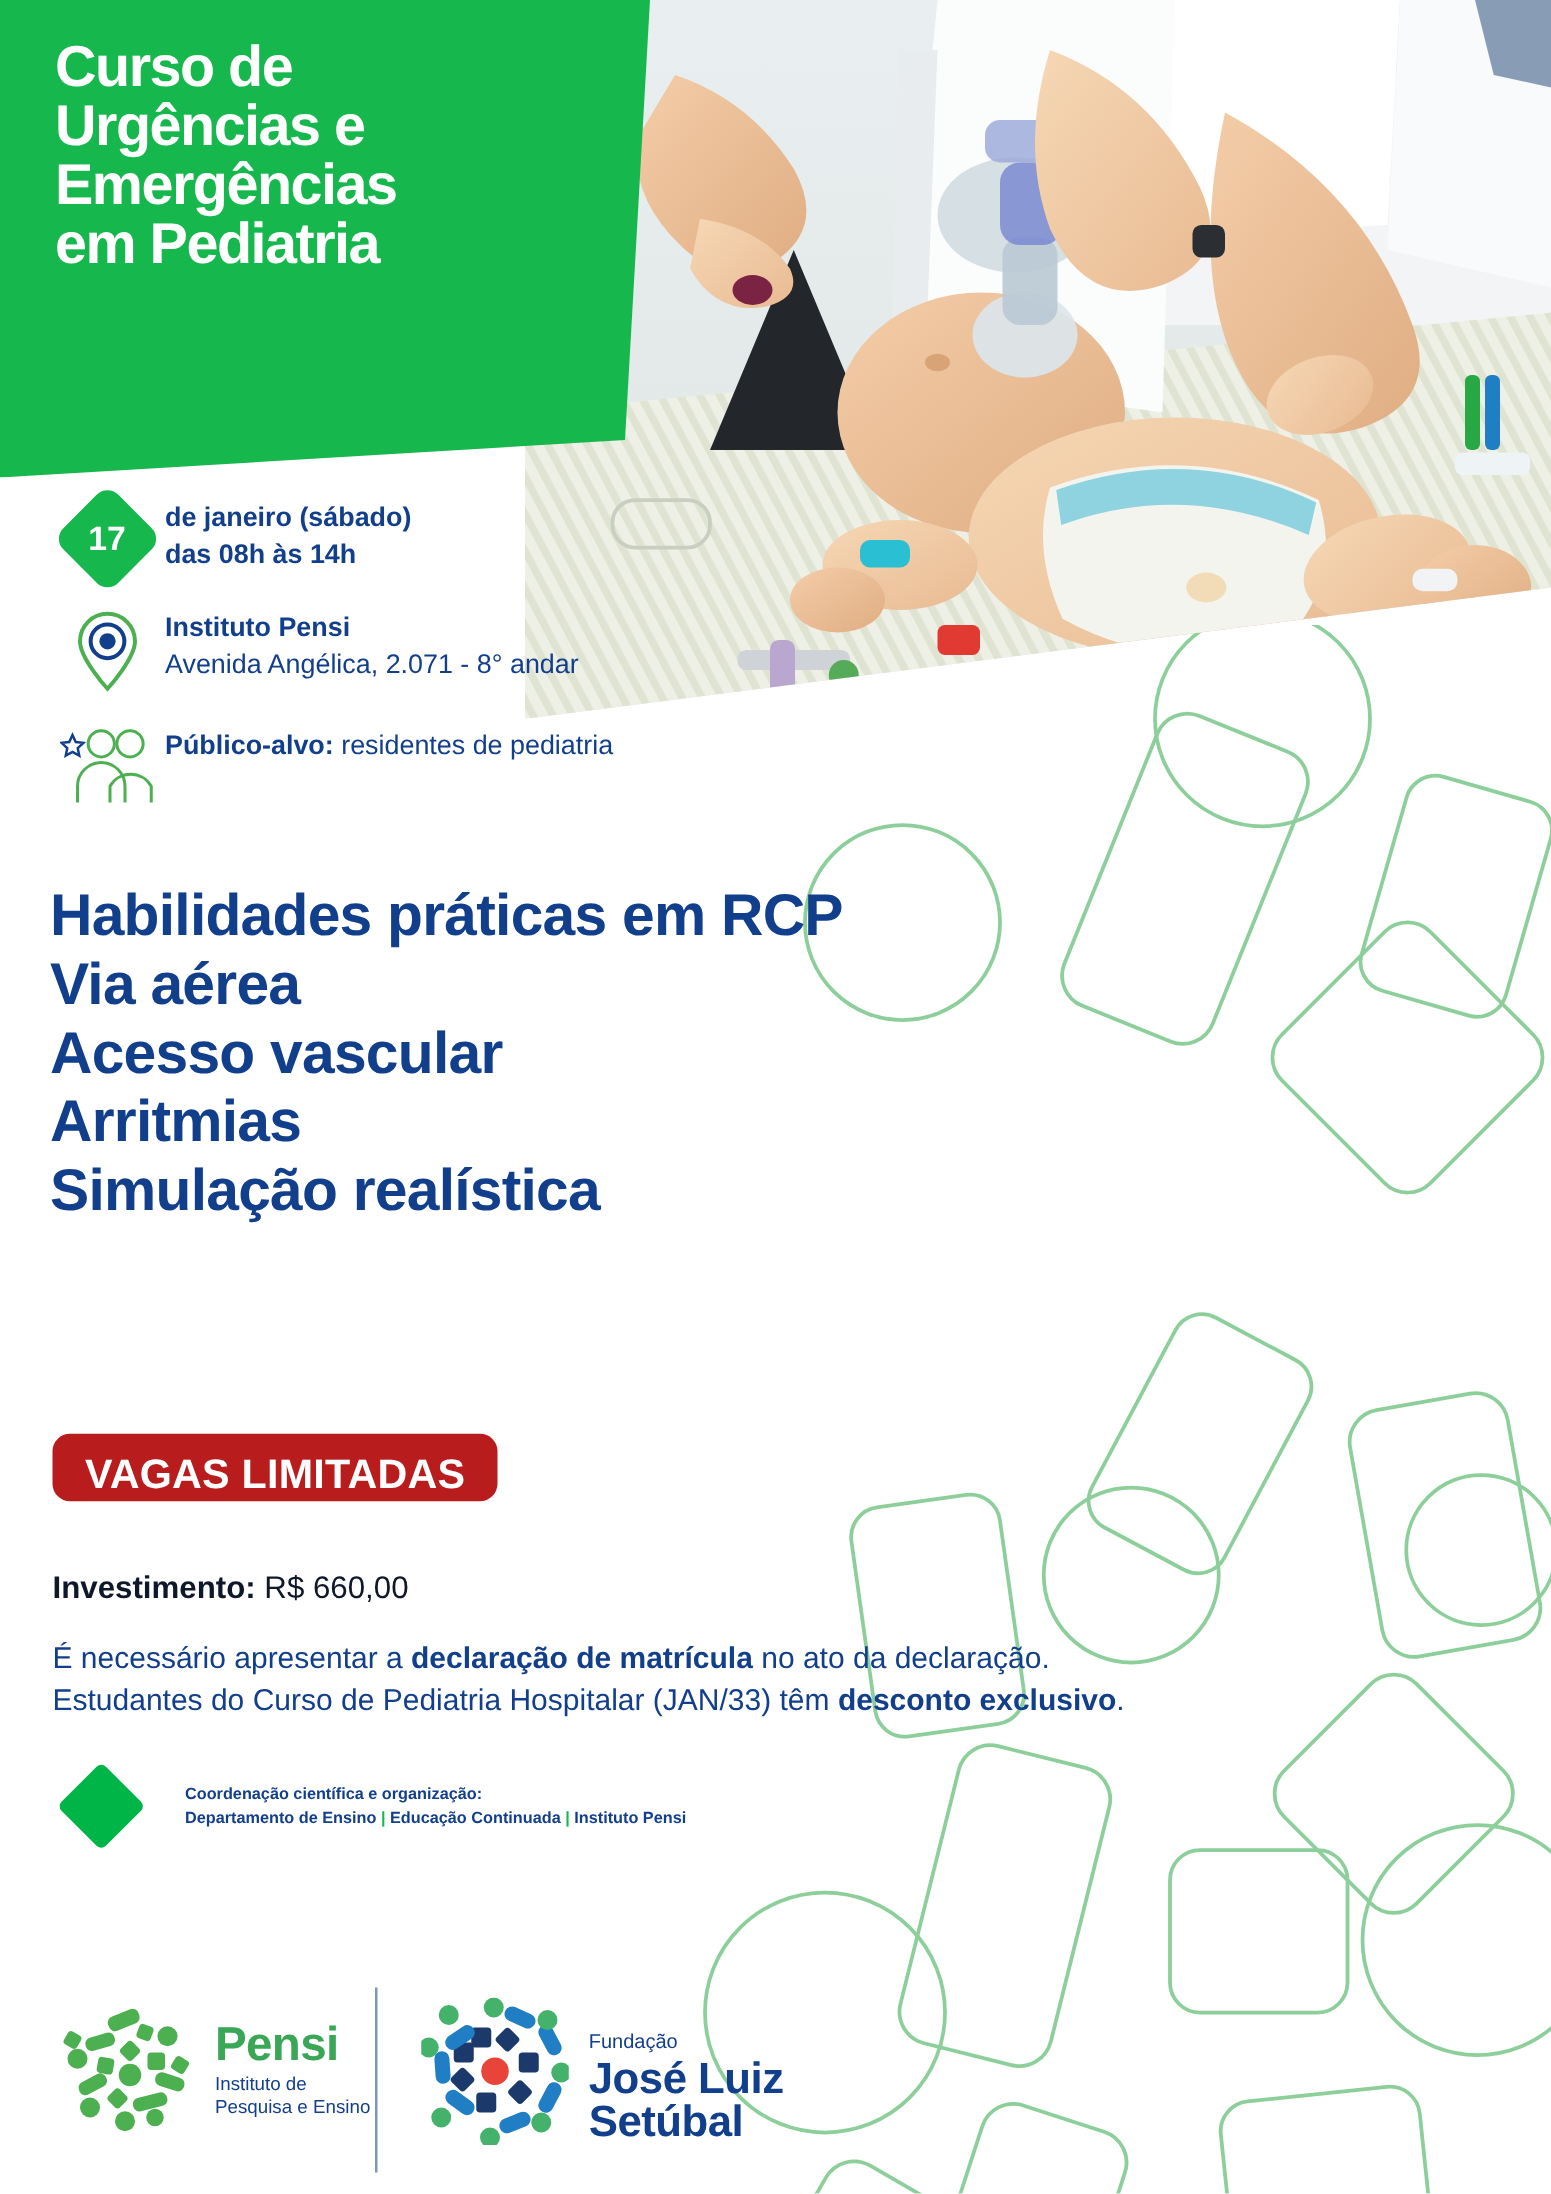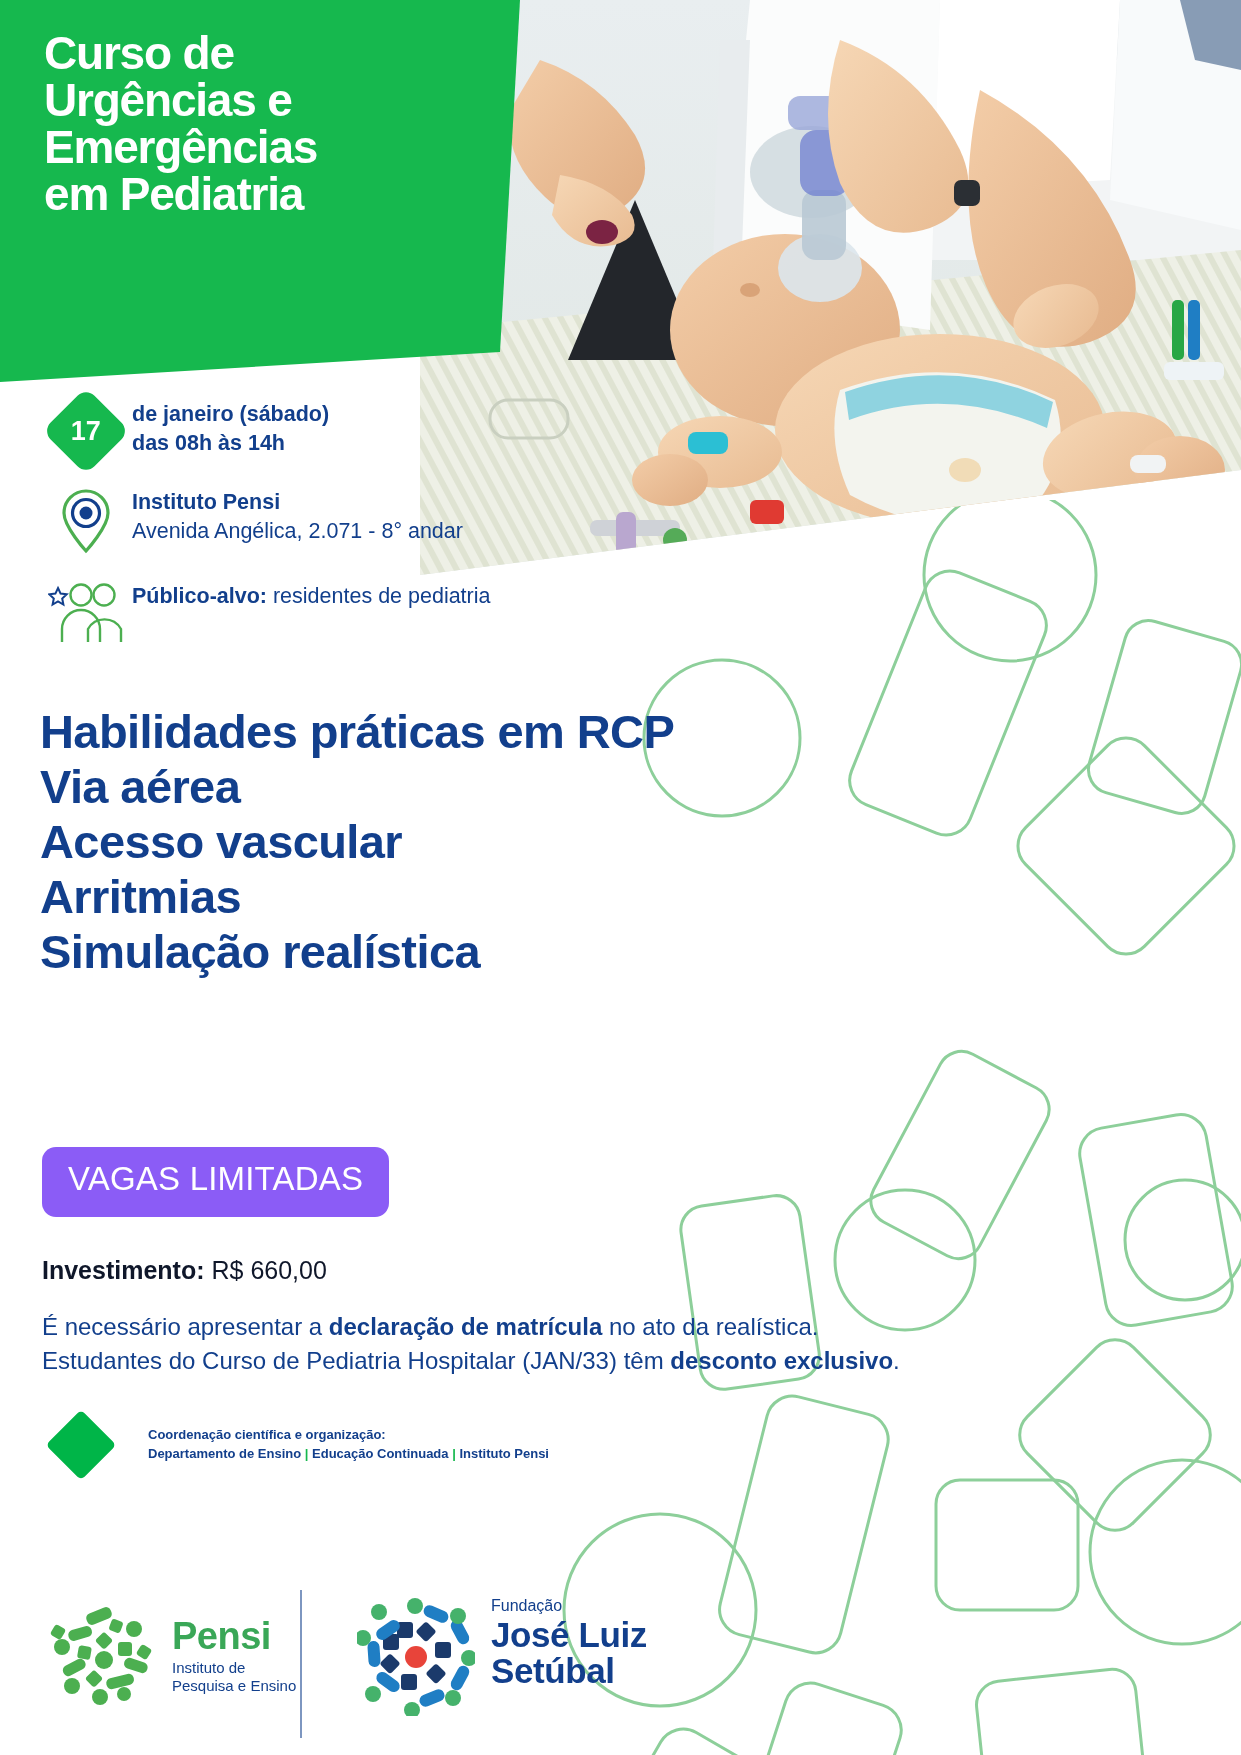--- a/index.html
+++ b/index.html
@@ -54,22 +54,22 @@
   
   .topics{
     position:absolute;left:40px;top:705px;width:900px;z-index:5;
     color:#123f8c;font-weight:800;font-size:47px;line-height:1.17;letter-spacing:-0.6px;
   }
   .topics span{display:block;}
 
   
   .badge{
     position:absolute;left:42px;top:1147px;z-index:5;
-    background:#8b5cf6;color:#fff;border-radius:14px;
-    padding:13px 26px 19px 26px;font-size:33px;font-weight:400;letter-spacing:0.2px;
+    background:#b91c1c;color:#fff;border-radius:14px;
+    padding:13px 26px 3px 26px;font-size:33px;font-weight:700;letter-spacing:0.2px;
     display:inline-block;
   }
 
   
   .price{
     position:absolute;left:42px;top:1255px;z-index:5;
     color:#0f172a;font-size:25px;line-height:1.2;
   }
   .price .lbl{font-weight:800;}
 
@@ -84,21 +84,21 @@
   .coord-diamond{
     width:50px;height:50px;background:#00b548;transform:rotate(45deg);border-radius:5px;
     margin-left:14px;margin-right:42px;flex:0 0 50px;
   }
   .coord-text{color:#123f8c;font-size:13px;font-weight:800;line-height:1.45;}
   .coord-text .sep{color:#16b84e;}
 
   
   .footer{position:absolute;left:0;top:1590px;width:1241px;height:160px;z-index:5;padding-left:48px;}
   .logo-pensi{position:absolute;left:48px;top:12px;display:flex;align-items:center;}
-  .logo-jls{position:absolute;left:357px;top:8px;display:flex;align-items:flex-start;}
+  .logo-jls{position:absolute;left:337px;top:8px;display:flex;align-items:flex-end;}
   .divider{position:absolute;left:300px;top:0px;width:2px;height:148px;background:#123f8c;opacity:.55;}
 
   .pensi-word{color:#3aa757;font-size:38px;font-weight:800;line-height:1;letter-spacing:-.5px;}
   .pensi-sub{color:#123f8c;font-size:15px;line-height:1.2;margin-top:4px;}
   .jls-top{color:#123f8c;font-size:16px;line-height:1;margin-bottom:3px;}
   .jls-word{color:#123f8c;font-size:35px;font-weight:800;line-height:1.02;letter-spacing:-.4px;}
 </style>
 </head>
 <body>
 
@@ -271,21 +271,21 @@
     <span>Simulação realística</span>
   </div>
 
   <div class="badge">VAGAS LIMITADAS</div>
 
   <div class="price">
     <span class="lbl">Investimento:</span><span> R$ 660,00</span>
   </div>
 
   <div class="notes">
-    <p><span>É necessário apresentar a </span><span class="inline-b">declaração de matrícula</span><span> no ato da realística.</span></p>
+    <p><span>É necessário apresentar a </span><span class="inline-b">declaração de matrícula</span><span> no ato da declaração.</span></p>
     <p><span>Estudantes do Curso de Pediatria Hospitalar (JAN/33) têm </span><span class="inline-b">desconto exclusivo</span><span>.</span></p>
   </div>
 
   <div class="coord">
     <div class="coord-diamond"></div>
     <div class="coord-text">
       <div>Coordenação científica e organização:</div>
       <div>
         <span>Departamento de Ensino</span><span class="sep"> | </span><span>Educação Continuada</span><span class="sep"> | </span><span>Instituto Pensi</span>
       </div>

